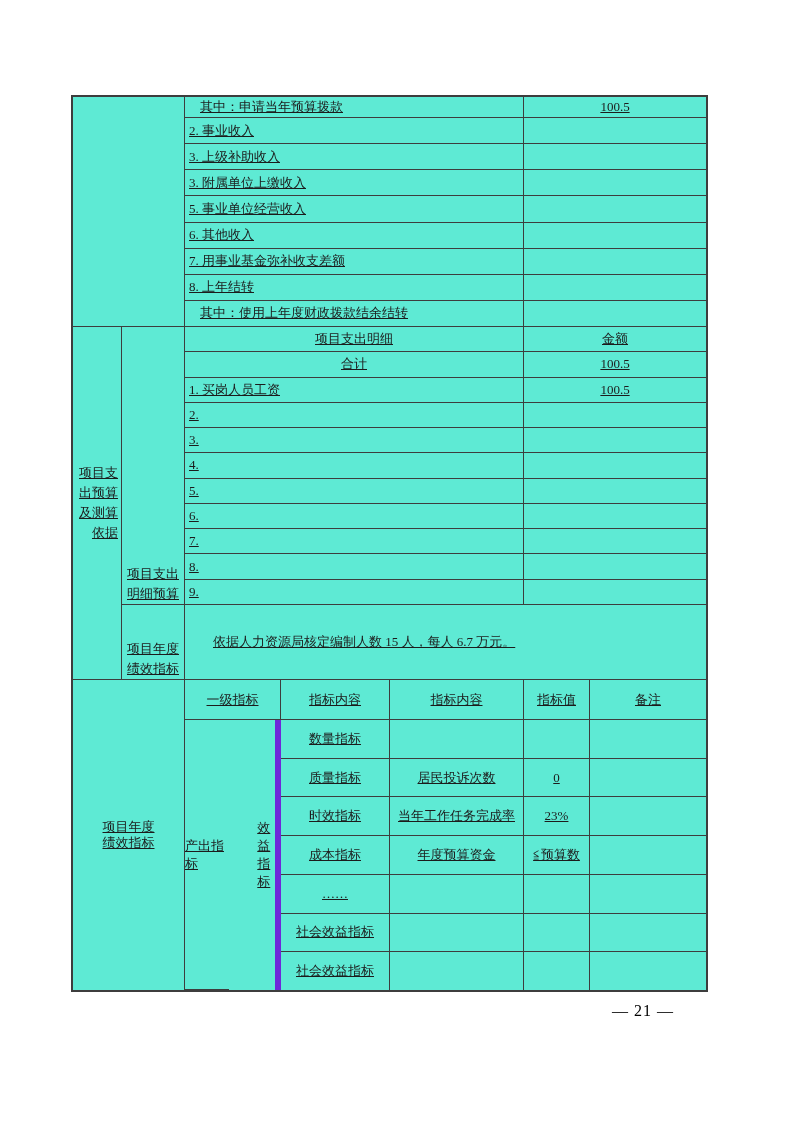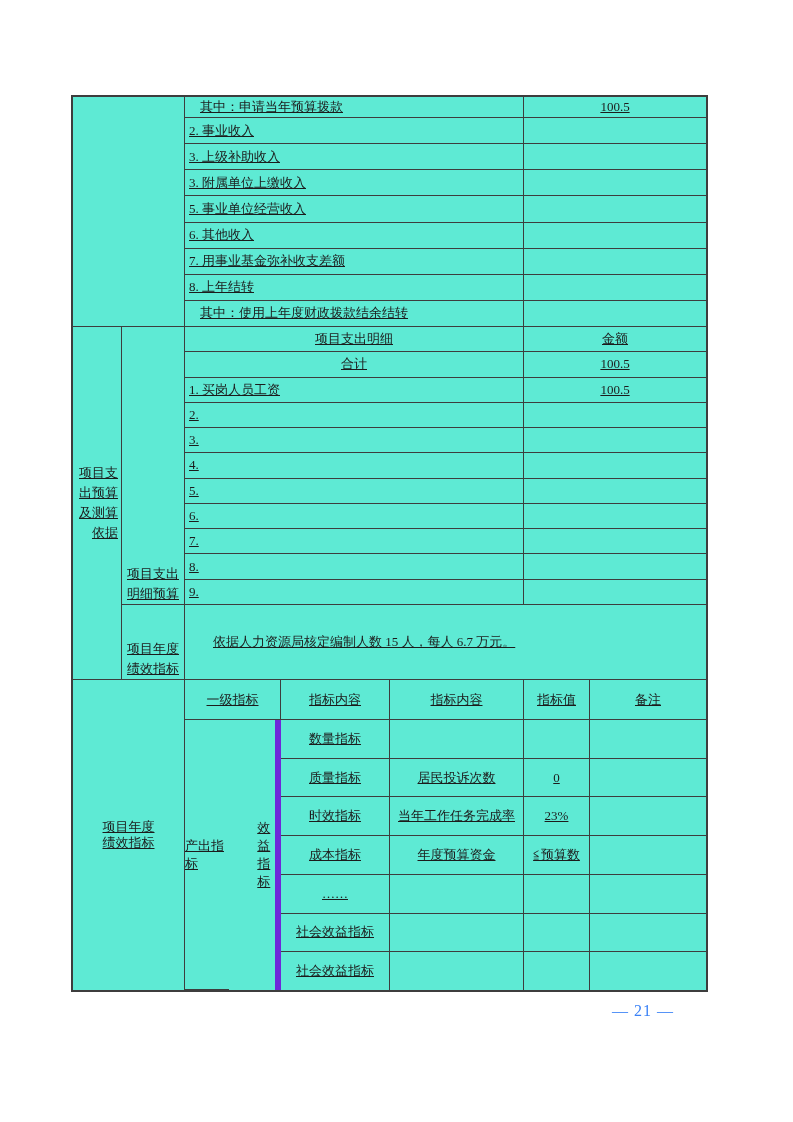--- a/index.html
+++ b/index.html
@@ -74,21 +74,21 @@
   .gcell { display:flex; align-items:center; justify-content:center; }
   .g1 { flex:5; border-bottom:1px solid #3d3d3d; }
   .g2 { flex:2; }
   .rowsD { flex:1; display:flex; flex-direction:column; }
   .rowsD .row { flex:1; display:flex; border-bottom:1px solid #3d3d3d; }
   .rowsD .row:last-child { border-bottom:none; }
   .rowsD .w2 { width:109px; }
   
   .pageno {
     position:absolute; left:591px; top:1002px; width:104px;
-    text-align:center; font-size:16px; color:#3b82f6; letter-spacing:1px;
+    text-align:center; font-size:16px; color:#000000; letter-spacing:1px;
   }
 </style>
 </head>
 <body>
 
 <div class="tbl">
 
   <div class="sec secA">
     <div class="leftcol"></div>
     <div class="rowsA">

